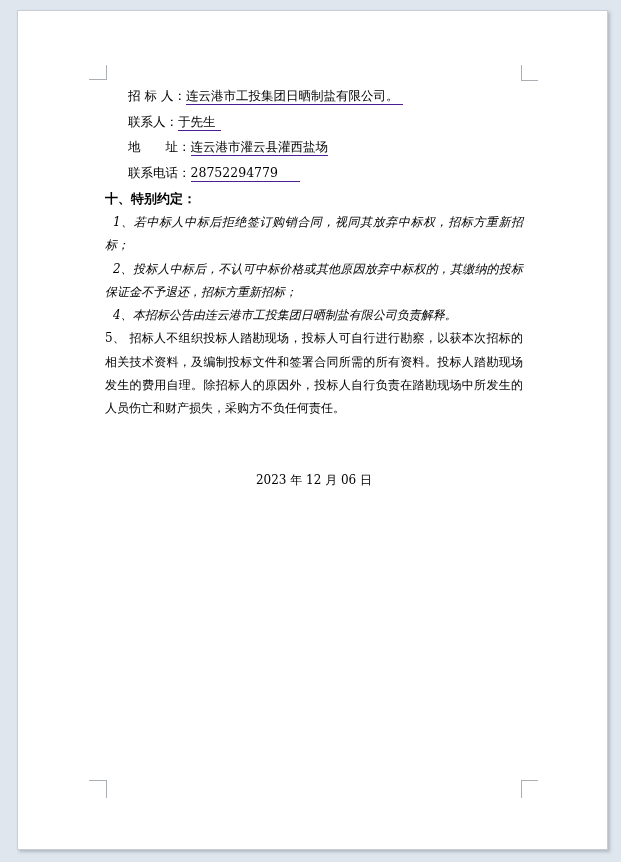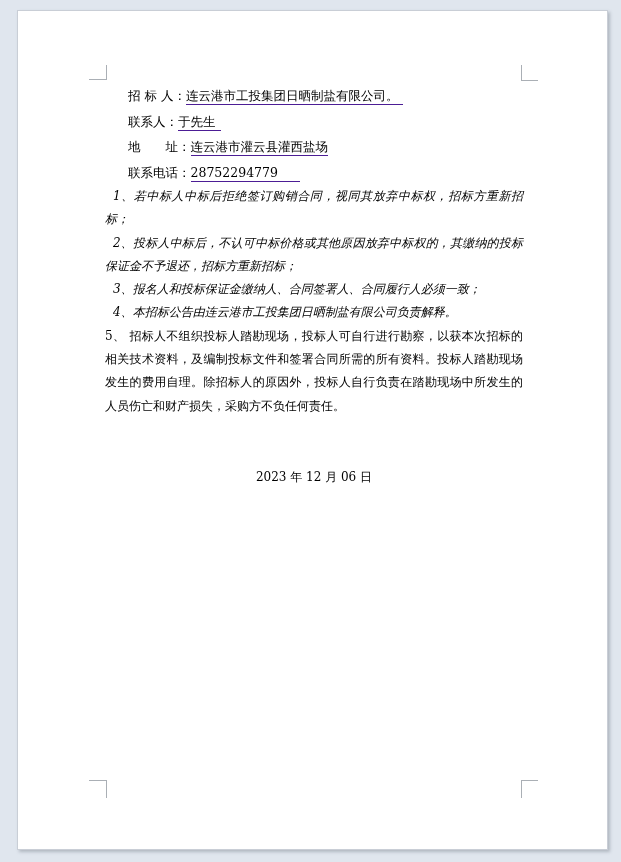--- a/index.html
+++ b/index.html
@@ -85,24 +85,24 @@
 
     <div class="content">
 
       <div class="contact-block">
         <p class="contact-line pad-sm"><span class="label">招 标 人：</span><span class="value">连云港市工投集团日晒制盐有限公司。</span></p>
         <p class="contact-line pad-sm"><span class="label">联系人：</span><span class="value">于先生</span></p>
         <p class="contact-line"><span class="label">地　　址：</span><span class="value">连云港市灌云县灌西盐场</span></p>
         <p class="contact-line pad-lg"><span class="label">联系电话：</span><span class="value">28752294779</span></p>
       </div>
 
+      <h2 class="section-heading">十、特别约定：</h2>
 
       <p class="clause first-indent">1、若中标人中标后拒绝签订购销合同，视同其放弃中标权，招标方重新招标；</p>
       <p class="clause first-indent">2、投标人中标后，不认可中标价格或其他原因放弃中标权的，其缴纳的投标保证金不予退还，招标方重新招标；</p>
-      <p class="clause first-indent">3、报名人和投标保证金缴纳人、合同签署人、合同履行人必须一致；</p>
       <p class="clause first-indent">4、本招标公告由连云港市工投集团日晒制盐有限公司负责解释。</p>
       <p class="clause">5、 招标人不组织投标人踏勘现场，投标人可自行进行勘察，以获本次招标的相关技术资料，及编制投标文件和签署合同所需的所有资料。投标人踏勘现场发生的费用自理。除招标人的原因外，投标人自行负责在踏勘现场中所发生的人员伤亡和财产损失，采购方不负任何责任。</p>
 
       <p class="date-line">2023 年 12 月 06 日</p>
 
     </div>
   </div>
 </div>
 
 </body></html>

